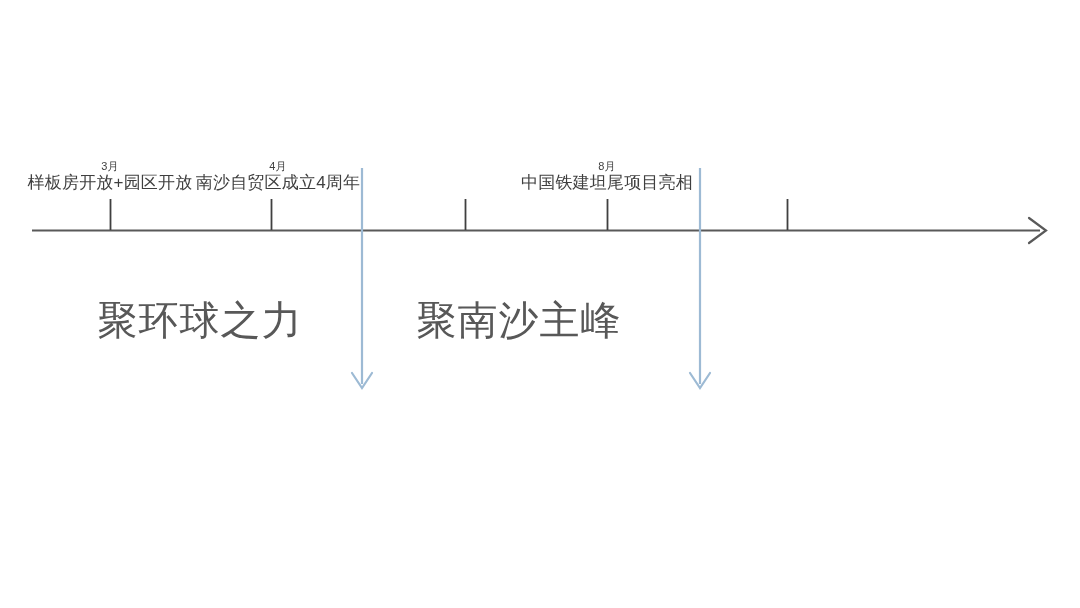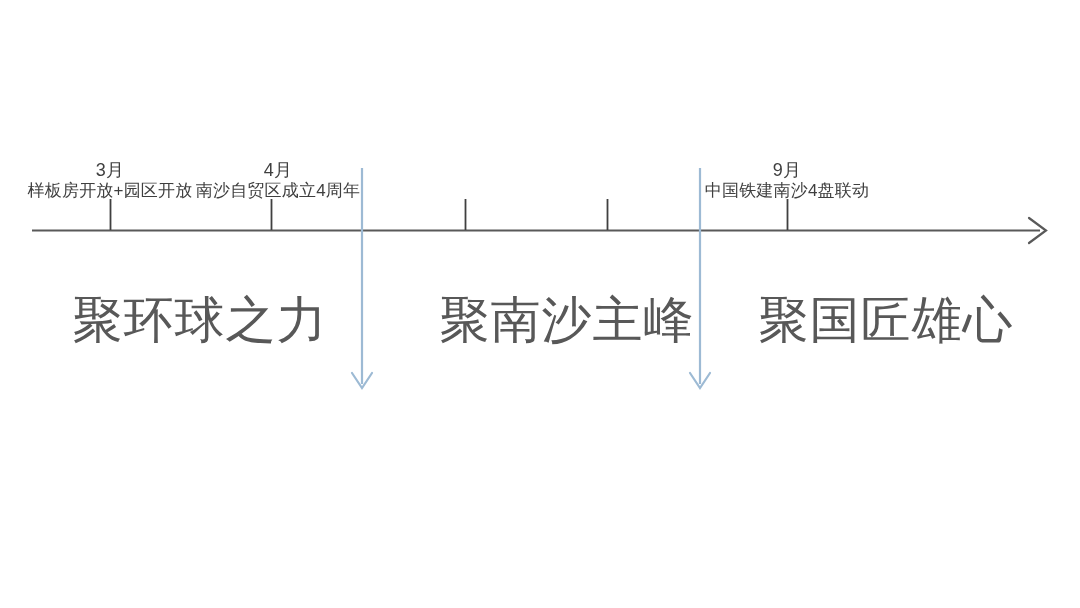--- a/index.html
+++ b/index.html
@@ -36,38 +36,38 @@
   
   .milestone {
     position: absolute;
     text-align: center;
     white-space: nowrap;
     transform: translateX(-50%);
     color: #404040;
     line-height: 1.18;
   }
   .milestone .m-month {
-    font-size: 18px;
+    font-size: 11px;
     color: #3f3f3f;
     letter-spacing: 0.2px;
   }
   .milestone .m-desc {
     font-size: 17px;
     color: #3f3f3f;
     letter-spacing: 0.2px;
   }
 
   
   .phase-heading {
     position: absolute;
     text-align: center;
     white-space: nowrap;
     transform: translate(-50%, -50%);
     color: #585858;
-    font-size: 50px;
+    font-size: 40px;
     font-weight: 400;
     letter-spacing: 1px;
     line-height: 1;
   }
 </style>
 </head>
 <body>
 
 <div id="stage">
 
@@ -94,25 +94,24 @@
     <div class="m-month">3月</div>
     <div class="m-desc">样板房开放+园区开放</div>
   </div>
 
   <div class="milestone" style="left:271px; top:160px;margin-left:7px;">
     <div class="m-month">4月</div>
     <div class="m-desc">南沙自贸区成立4周年</div>
   </div>
 
 
+  <div class="milestone" style="left:607px; top:160px;">
+    <div class="m-month">8月</div>
+    <div class="m-desc">中国铁建坦尾项目亮相</div>
+  </div>
 
-  <div class="milestone" style="left:787px; top:160px;">
-    <div class="m-month">9月</div>
-    <div class="m-desc">中国铁建南沙4盘联动</div>
-  </div>
 
   <div class="phase-heading" style="left:200px; top:320px;">聚环球之力</div>
 
-  <div class="phase-heading" style="left:567px; top:320px;">聚南沙主峰</div>
+  <div class="phase-heading" style="left:519px; top:320px;">聚南沙主峰</div>
 
-  <div class="phase-heading" style="left:886px; top:320px;">聚国匠雄心</div>
 
 </div>
 
 </body></html>

